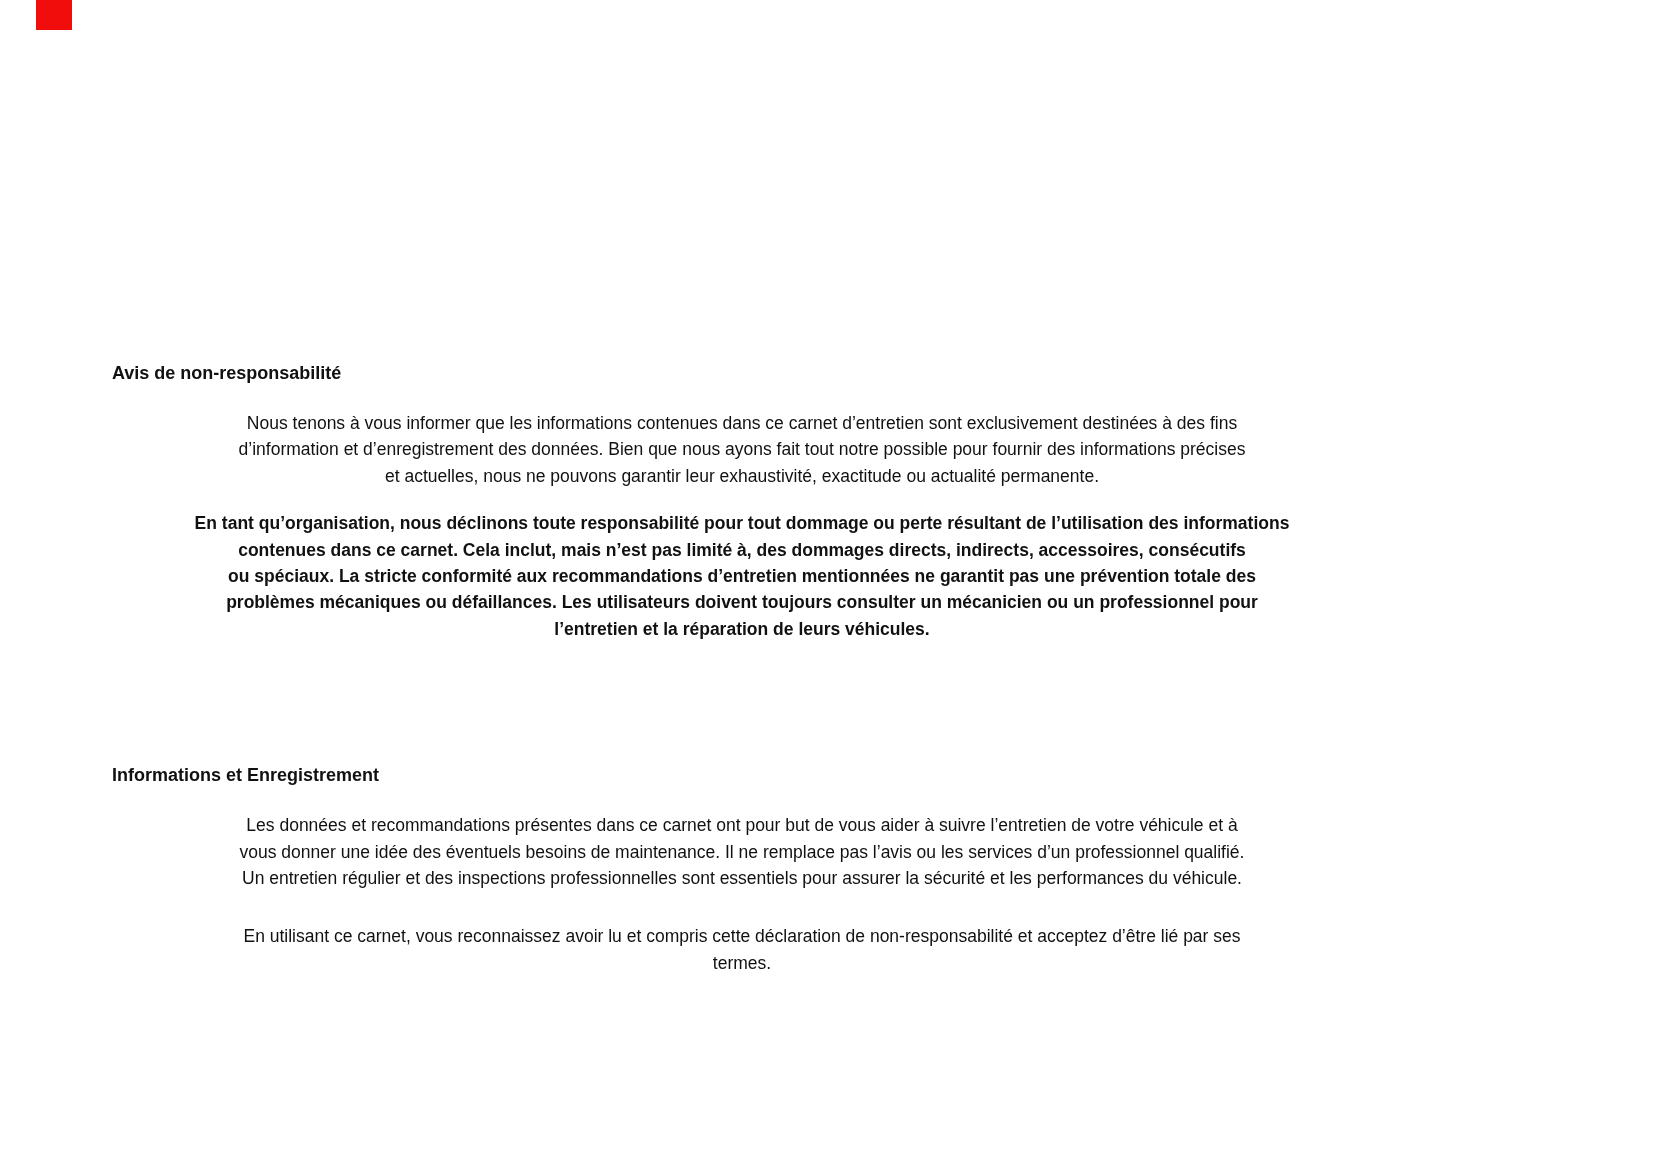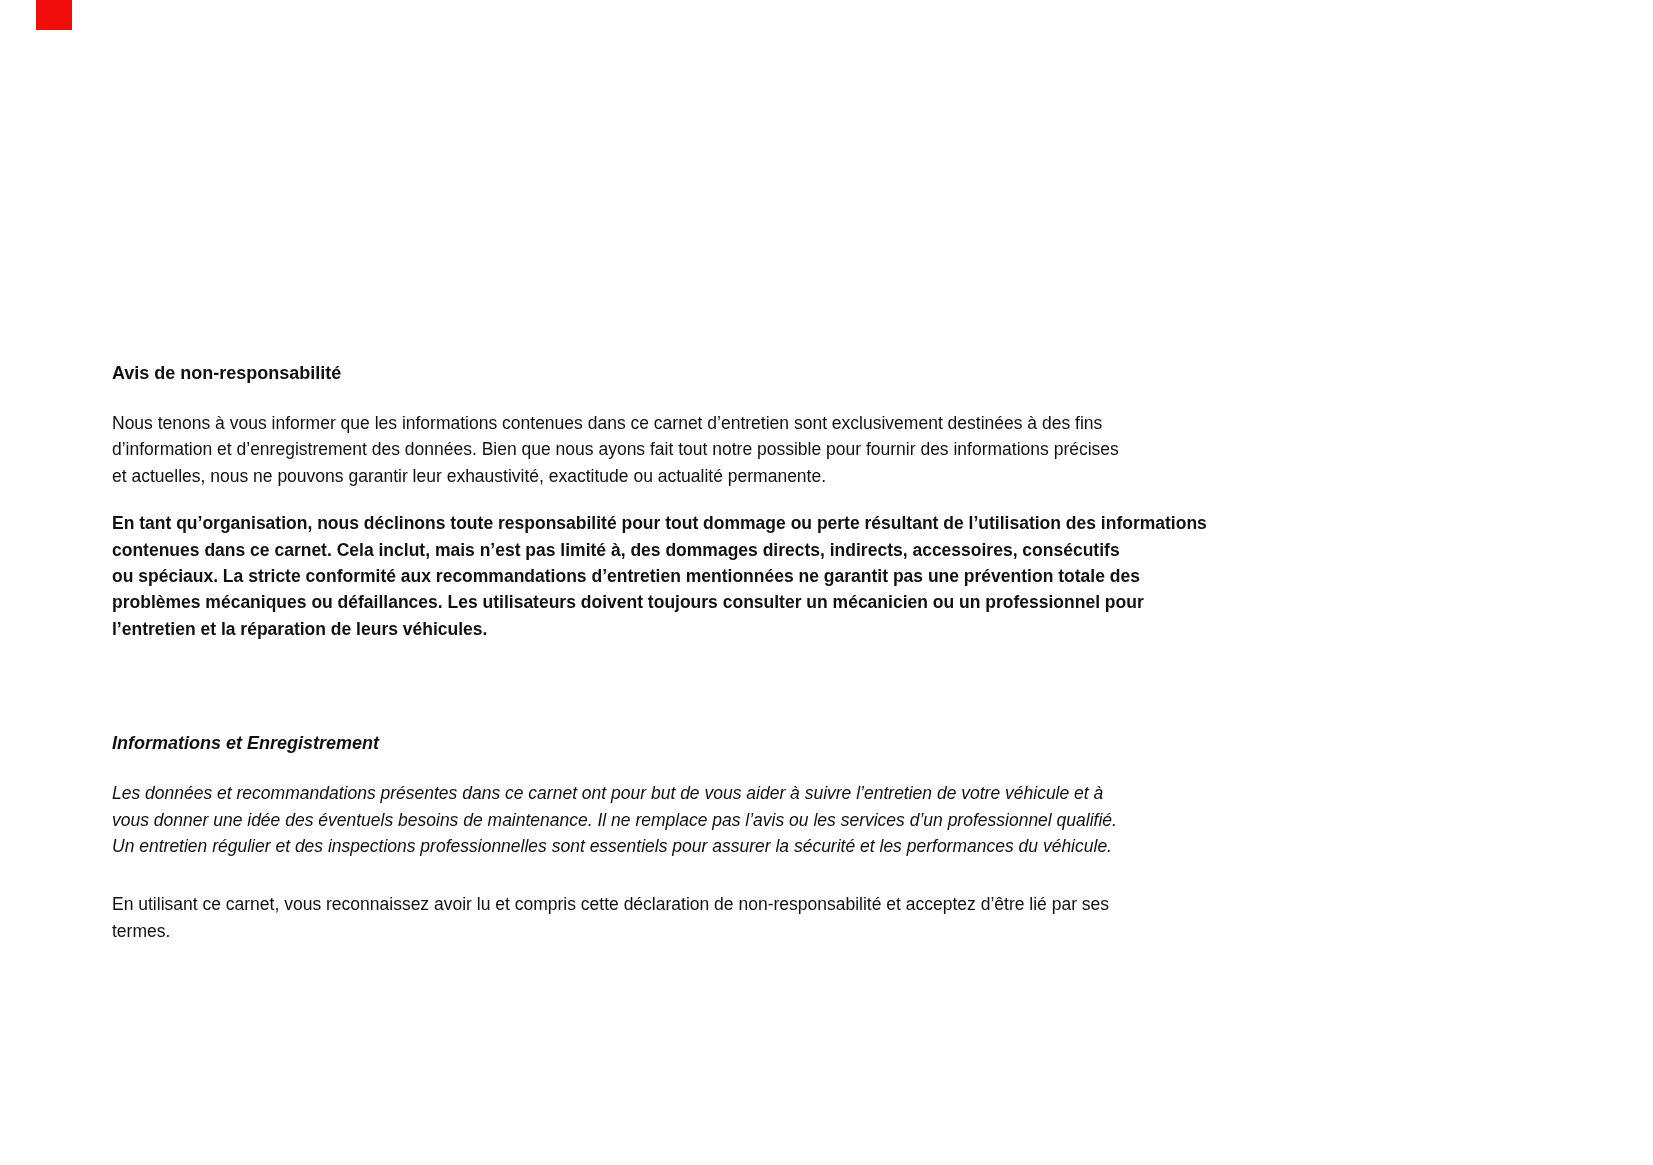--- a/index.html
+++ b/index.html
@@ -38,30 +38,30 @@
 
   h2.doc-heading {
     font-size: 18px;
     font-weight: bold;
     color: #111111;
     line-height: 26px;
     margin-bottom: 24px;
   }
 
   h2.doc-heading.second {
-    margin-top: 88px;
-    font-style: italic;
+    margin-top: 120px;
   }
 
   p.doc-paragraph {
     font-size: 17.5px;
     line-height: 26.4px;
     color: #111111;
     white-space: pre-line;
     margin-bottom: 21px;
+    text-align: center;
   }
 </style>
 </head>
 <body style="background: rgb(255, 255, 255);">
 
 <div class="page" style="background: rgb(255, 255, 255);">
 
   <div class="corner-marker" style="background: rgb(242, 13, 13);"></div>
 
   <div class="content">
@@ -73,21 +73,21 @@
 et actuelles, nous ne pouvons garantir leur exhaustivité, exactitude ou actualité permanente.</p>
 
     <p class="doc-paragraph" style="color: rgb(17, 17, 17); font-weight: bold;">En tant qu’organisation, nous déclinons toute responsabilité pour tout dommage ou perte résultant de l’utilisation des informations
 contenues dans ce carnet. Cela inclut, mais n’est pas limité à, des dommages directs, indirects, accessoires, consécutifs
 ou spéciaux. La stricte conformité aux recommandations d’entretien mentionnées ne garantit pas une prévention totale des
 problèmes mécaniques ou défaillances. Les utilisateurs doivent toujours consulter un mécanicien ou un professionnel pour
 l’entretien et la réparation de leurs véhicules.</p>
 
     <h2 class="doc-heading second" style="color: rgb(17, 17, 17);">Informations et Enregistrement</h2>
 
-    <p class="doc-paragraph" style="color: rgb(17, 17, 17); font-style: italic;">Les données et recommandations présentes dans ce carnet ont pour but de vous aider à suivre l’entretien de votre véhicule et à
+    <p class="doc-paragraph" style="color: rgb(17, 17, 17);">Les données et recommandations présentes dans ce carnet ont pour but de vous aider à suivre l’entretien de votre véhicule et à
 vous donner une idée des éventuels besoins de maintenance. Il ne remplace pas l’avis ou les services d’un professionnel qualifié.
 Un entretien régulier et des inspections professionnelles sont essentiels pour assurer la sécurité et les performances du véhicule.</p>
 
     <p class="doc-paragraph" style="color: rgb(17, 17, 17); margin-top: 32px;">En utilisant ce carnet, vous reconnaissez avoir lu et compris cette déclaration de non-responsabilité et acceptez d’être lié par ses
 termes.</p>
 
   </div>
 </div>
 
 </body></html>

